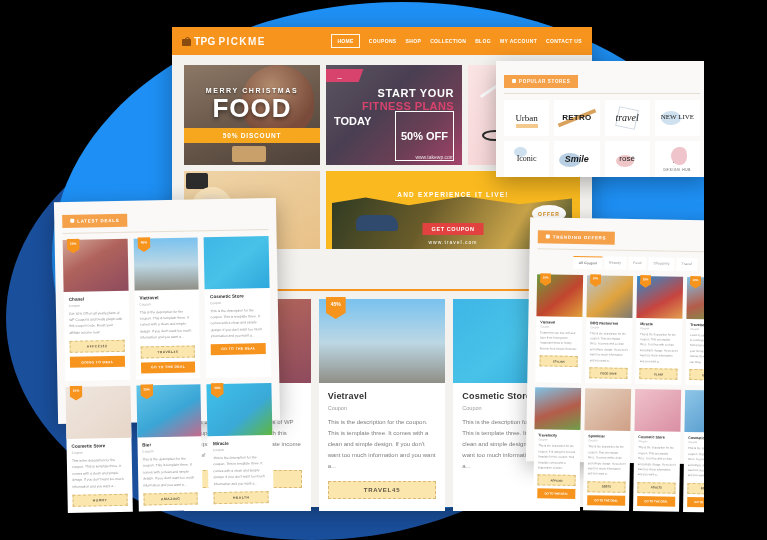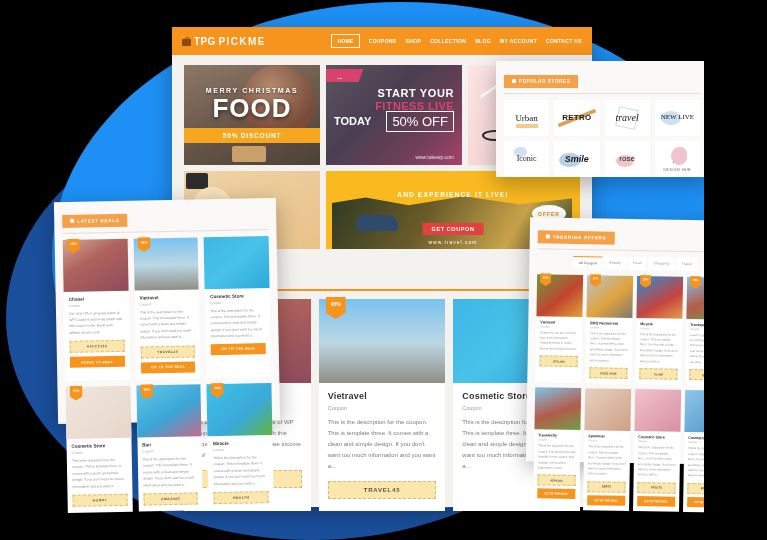--- a/index.html
+++ b/index.html
@@ -90,22 +90,22 @@
     position:absolute; left:-10px; top:4px; width:45px; height:13px;
     background:#d8436e; transform:skewX(-20deg);
   }
   .bn-fit .swoosh i {
     position:absolute; left:22px; top:4px; color:#fff; font-size:6px; font-style:normal;
   }
   .bn-fit .l1 { position:absolute; right:8px; top:22px; color:#fff; font-size:11px; font-weight:bold; letter-spacing:.6px; }
   .bn-fit .l2 { position:absolute; right:8px; top:35px; color:#d8436e; font-size:11px; font-weight:bold; letter-spacing:.4px; }
   .bn-fit .l3 { position:absolute; left:8px; top:50px; color:#fff; font-size:11px; font-weight:bold; }
   .bn-fit .box {
-    position:absolute; right:8px; top:46px; border:1.5px solid #fff; padding:2px 5px;
-    color:#fff; font-size:13px; font-weight:normal;
+    position:absolute; right:8px; top:46px; border:1.5px solid #fff; padding:18px 5px;
+    color:#fff; font-size:11px; font-weight:bold;
   }
   .bn-fit .url { position:absolute; right:8px; bottom:5px; color:#e8dfe4; font-size:5px; }
 
   
   .bn-pink { flex:1; height:100px; background:linear-gradient(160deg,#fbe4e4,#f7d4d6); position:relative; }
   .bn-pink .glasses {
     position:absolute; left:14px; bottom:24px; width:26px; height:11px;
     border:2px solid #2b2b2b; border-radius:50%;
   }
   .bn-pink .pen {
@@ -306,21 +306,21 @@
           <div class="sale">FOOD</div>
           <div class="gift"></div>
           <div class="disc">50% DISCOUNT</div>
         </div>
 
         <div class="banner bn-fit">
           <div class="swoosh">
               <i>⚊</i>
             </div>
           <div class="l1">START YOUR</div>
-          <div class="l2">FITNESS LIVE</div>
+          <div class="l2">FITNESS PLANS</div>
           <div class="l3">TODAY</div>
           <div class="box">50% OFF</div>
           <div class="url">www.takewp.com</div>
         </div>
 
         <div class="banner bn-pink">
           <div class="pen"></div>
           <div class="dots"></div>
           <div class="glasses"></div>
         </div>

